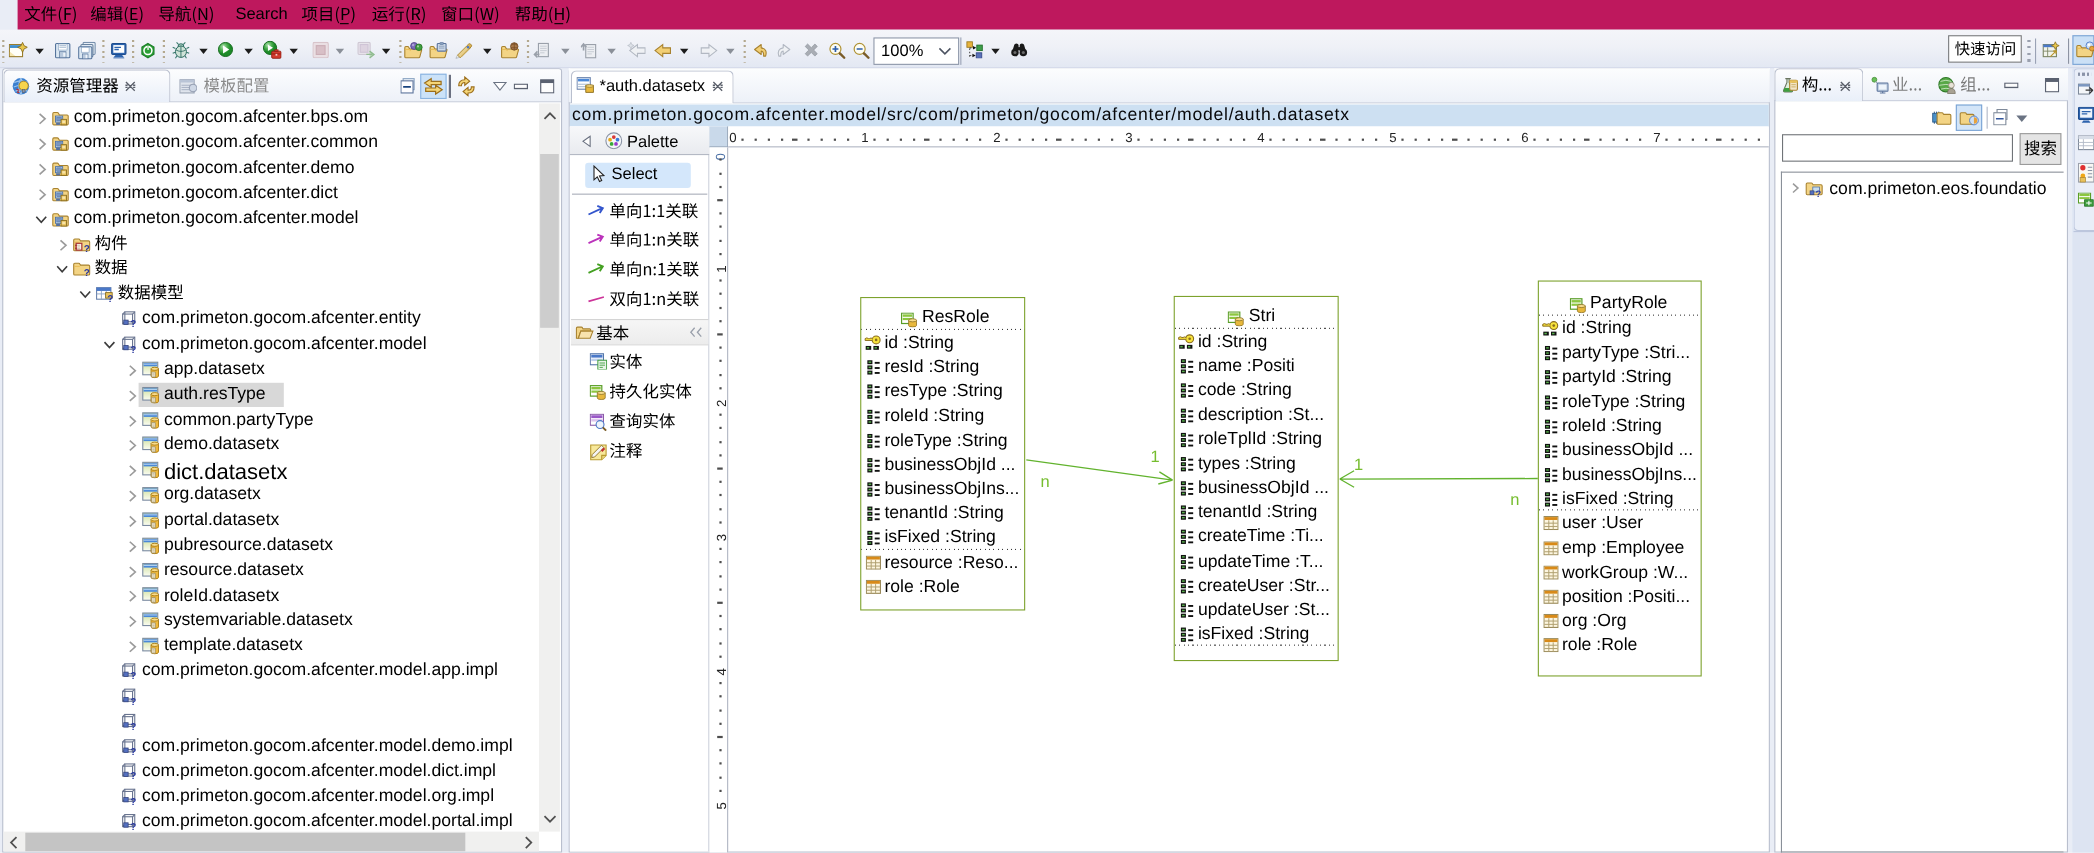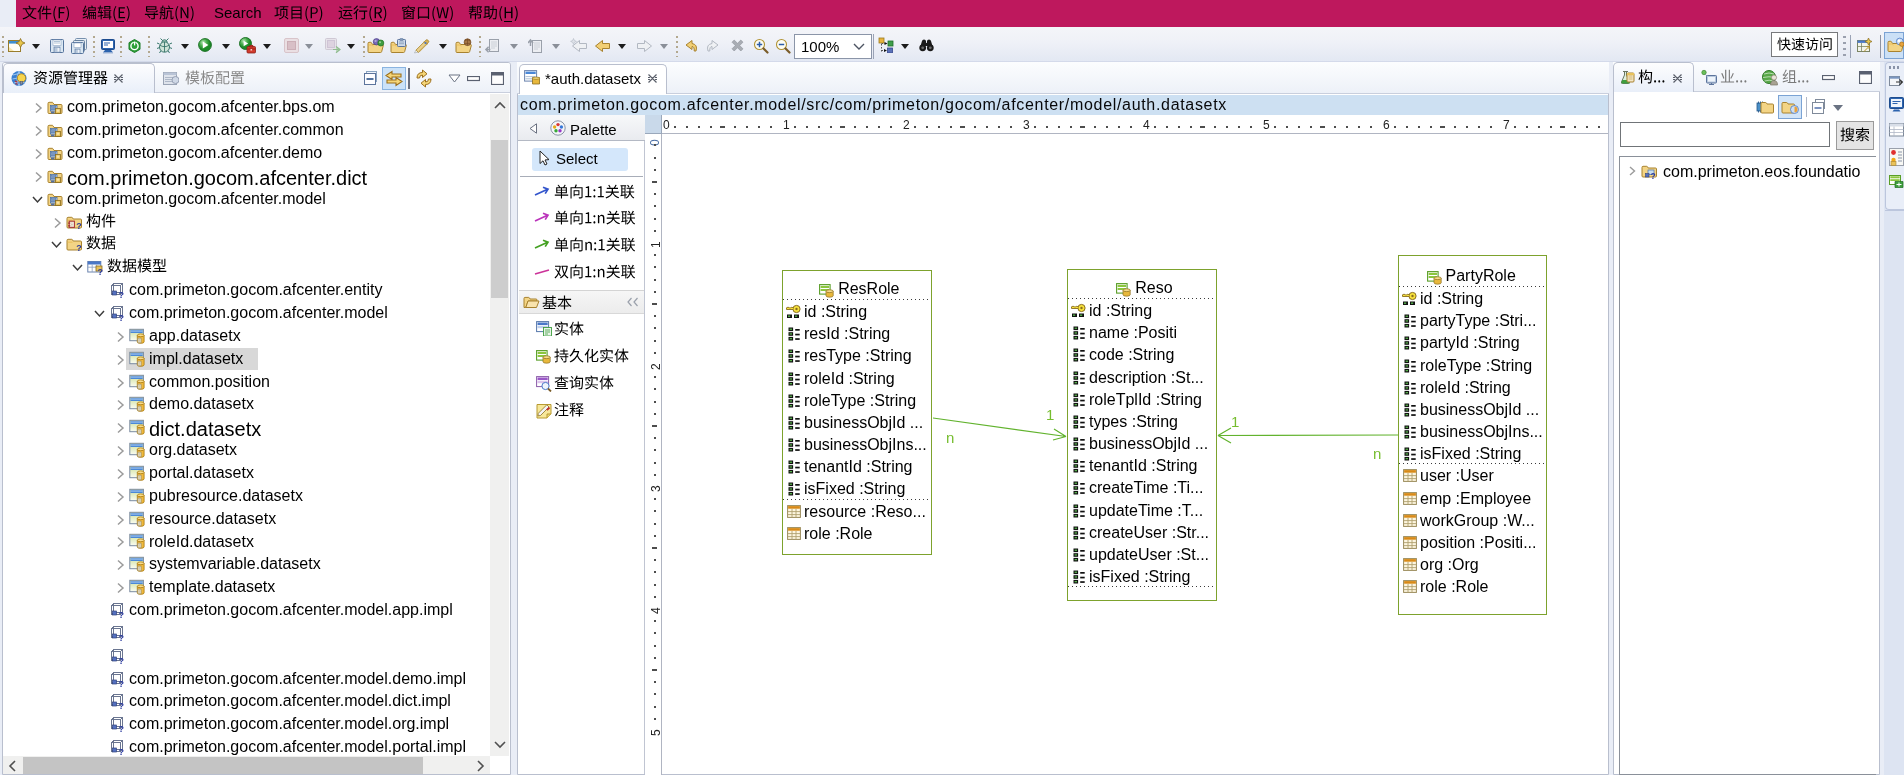--- a/index.html
+++ b/index.html
@@ -396,21 +396,21 @@
         <path d="M2 1.5 L7 6 L2 10.5" fill="none" stroke="#9b9b9b" stroke-width="1.5"></path>
       </svg>
       <svg class="ab" style="left:44px;top:73.85000000000001px" width="17" height="16" viewBox="0 0 17 16">
 <path d="M1 4.5 L1 13.5 Q1 14.5 2 14.5 L14 14.5 Q15 14.5 15 13.5 L15 6.5 Q15 5.5 14 5.5 L7 5.5 6 3.8 Q5.7 3.3 5 3.3 L2 3.3 Q1 3.3 1 4.5z" fill="#f3d485" stroke="#a8822f"></path>
 <rect x="3.5" y="6.5" width="6.5" height="5.5" fill="#c8ddf0" stroke="#4a6fa5" stroke-width="0.8"></rect>
 <rect x="4.6" y="7.6" width="4.2" height="3.2" fill="#7a96c0" stroke="#4a6fa5" stroke-width="0.5"></rect>
 <rect x="8.5" y="9.5" width="5" height="5" fill="#e8c25c" stroke="#8a6d1f" stroke-width="0.8"></rect>
 <rect x="9.6" y="10.6" width="2.8" height="2.2" fill="#f7e3a8"></rect>
 <rect x="4" y="12.5" width="3.5" height="2" fill="#5470a0"></rect>
       </svg>
-      <div class="txt" style="left:64px;top:72.9px;font-size:20px">com.primeton.gocom.afcenter.dict</div>
+      <div class="txt" style="left:64px;top:72.9px;font-size:16px">com.primeton.gocom.afcenter.dict</div>
       <svg class="ab" style="left:29px;top:100.7px" width="11" height="9" viewBox="0 0 11 9">
         <path d="M1 2 L5.5 7 L10 2" fill="none" stroke="#3c3c3c" stroke-width="1.5"></path>
       </svg>
       <svg class="ab" style="left:44px;top:96.7px" width="17" height="16" viewBox="0 0 17 16">
 <path d="M1 4.5 L1 13.5 Q1 14.5 2 14.5 L14 14.5 Q15 14.5 15 13.5 L15 6.5 Q15 5.5 14 5.5 L7 5.5 6 3.8 Q5.7 3.3 5 3.3 L2 3.3 Q1 3.3 1 4.5z" fill="#f3d485" stroke="#a8822f"></path>
 <rect x="3.5" y="6.5" width="6.5" height="5.5" fill="#c8ddf0" stroke="#4a6fa5" stroke-width="0.8"></rect>
 <rect x="4.6" y="7.6" width="4.2" height="3.2" fill="#7a96c0" stroke="#4a6fa5" stroke-width="0.5"></rect>
 <rect x="8.5" y="9.5" width="5" height="5" fill="#e8c25c" stroke="#8a6d1f" stroke-width="0.8"></rect>
 <rect x="9.6" y="10.6" width="2.8" height="2.2" fill="#f7e3a8"></rect>
 <rect x="4" y="12.5" width="3.5" height="2" fill="#5470a0"></rect>
@@ -515,40 +515,40 @@
           </linearGradient>
         </defs>
 <rect x="0.8" y="1.3" width="13.6" height="11.4" fill="url(#dsg)" stroke="#7a8aa0"></rect>
 <rect x="1.5" y="2" width="12.2" height="3" fill="#4a88d8"></rect>
 <rect x="1.5" y="2.6" width="12.2" height="0.9" fill="#b8d4f0"></rect>
 <path d="M8.3 7.3 v6.6 a3.4 1.4 0 0 0 6.8 0 v-6.6z" fill="#f0b93c" stroke="#a8790f" stroke-width="0.8"></path>
 <ellipse cx="11.7" cy="7.3" rx="3.4" ry="1.4" fill="#f8dc8c" stroke="#a8790f" stroke-width="0.8"></ellipse>
 <path d="M8.8 10.2 h3.4 v4.6 h-3.4z" fill="#fdf8ea" stroke="#9a8a5a" stroke-width="0.7"></path>
 <path d="M9.5 11.4 h2 M9.5 12.6 h2 M9.5 13.8 h2" stroke="#b0a070" stroke-width="0.6"></path>
       </svg>
-      <div class="txt" style="left:146px;top:255.7px;font-size:16px">impl.datasetx</div>
+      <div class="txt" style="left:146px;top:255.7px;font-size:16px">auth.resType</div>
       <svg class="ab" style="left:113px;top:282.50000000000006px" width="9" height="12" viewBox="0 0 9 12">
         <path d="M2 1.5 L7 6 L2 10.5" fill="none" stroke="#9b9b9b" stroke-width="1.5"></path>
       </svg>
       <svg class="ab" style="left:126px;top:279.50000000000006px" width="18" height="17" viewBox="0 0 18 17">
 <defs>
           <linearGradient id="dsg" x1="0" y1="0" x2="0" y2="1">
             <stop offset="0" stop-color="#cfe09a"></stop>
             <stop offset="1" stop-color="#fafcf2"></stop>
           </linearGradient>
         </defs>
 <rect x="0.8" y="1.3" width="13.6" height="11.4" fill="url(#dsg)" stroke="#7a8aa0"></rect>
 <rect x="1.5" y="2" width="12.2" height="3" fill="#4a88d8"></rect>
 <rect x="1.5" y="2.6" width="12.2" height="0.9" fill="#b8d4f0"></rect>
 <path d="M8.3 7.3 v6.6 a3.4 1.4 0 0 0 6.8 0 v-6.6z" fill="#f0b93c" stroke="#a8790f" stroke-width="0.8"></path>
 <ellipse cx="11.7" cy="7.3" rx="3.4" ry="1.4" fill="#f8dc8c" stroke="#a8790f" stroke-width="0.8"></ellipse>
 <path d="M8.8 10.2 h3.4 v4.6 h-3.4z" fill="#fdf8ea" stroke="#9a8a5a" stroke-width="0.7"></path>
 <path d="M9.5 11.4 h2 M9.5 12.6 h2 M9.5 13.8 h2" stroke="#b0a070" stroke-width="0.6"></path>
       </svg>
-      <div class="txt" style="left:146px;top:278.5px;font-size:16px">common.position</div>
+      <div class="txt" style="left:146px;top:278.5px;font-size:16px">common.partyType</div>
       <svg class="ab" style="left:113px;top:305.35px" width="9" height="12" viewBox="0 0 9 12">
         <path d="M2 1.5 L7 6 L2 10.5" fill="none" stroke="#9b9b9b" stroke-width="1.5"></path>
       </svg>
       <svg class="ab" style="left:126px;top:302.35px" width="18" height="17" viewBox="0 0 18 17">
 <defs>
           <linearGradient id="dsg" x1="0" y1="0" x2="0" y2="1">
             <stop offset="0" stop-color="#cfe09a"></stop>
             <stop offset="1" stop-color="#fafcf2"></stop>
           </linearGradient>
         </defs>
@@ -1189,21 +1189,21 @@
   </svg>
 <div class="txt" style="left:804px;top:524.7000000000002px;font-size:16px">role :Role</div>
 <div class="ab" style="left:1067px;top:269px;width:150px;height:332px;background:#fff;border:1px solid #7da22d"></div>
 <svg class="ab" style="left:1116.3px;top:283px" width="15" height="14" viewBox="0 0 15 14">
 <rect x="0.6" y="0.6" width="10.5" height="9.5" fill="#fff" stroke="#5a9e28" stroke-width="1.1"></rect>
 <rect x="1.6" y="1.8" width="8.5" height="2.2" fill="#8cc63f"></rect>
 <rect x="1.6" y="5" width="8.5" height="2" fill="#8cc63f"></rect>
 <path d="M7 7.2 v4.6 a3.6 1.4 0 0 0 7.2 0 v-4.6z" fill="#e8b83c" stroke="#8a6d1f" stroke-width="0.7"></path>
 <ellipse cx="10.6" cy="7.2" rx="3.6" ry="1.4" fill="#f7dc8c" stroke="#8a6d1f" stroke-width="0.7"></ellipse>
   </svg>
-<div class="txt" style="left:1135.3px;top:279px;font-size:16px">Reso</div>
+<div class="txt" style="left:1135.3px;top:279px;font-size:16px">Stri</div>
 <div class="ab" style="left:1068px;top:298px;width:148px;height:1px;background-image:repeating-linear-gradient(90deg,#3a3a3a 0 1px,transparent 1px 4px)"></div>
 <svg class="ab" style="left:1070px;top:303px" width="17" height="15" viewBox="0 0 17 15">
 <circle cx="11.5" cy="5" r="3.6" fill="#f7e23c" stroke="#8a6d1f" stroke-width="1"></circle>
 <circle cx="11.5" cy="5" r="1.2" fill="#8a6d1f"></circle>
 <path d="M8 5.5 L1.5 5.5 L1.5 3.8 Q3 2.6 4.5 3.8 L5.5 3.8 Q6.8 2.8 8.2 3.8" fill="#f7e23c" stroke="#8a6d1f" stroke-width="0.9"></path>
 <rect x="2" y="10.5" width="5" height="3.5" fill="#111"></rect>
     <rect x="3" y="11.5" width="2.2" height="1.4" fill="#56b04a"></rect>
 <rect x="9" y="10.5" width="5" height="3.5" fill="#111"></rect>
     <rect x="10" y="11.5" width="2.2" height="1.4" fill="#56b04a"></rect>
   </svg>

